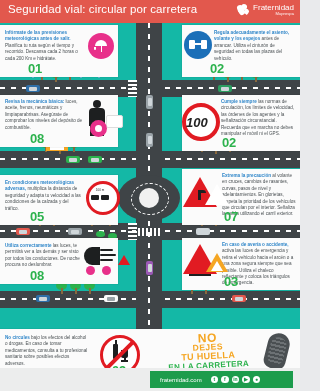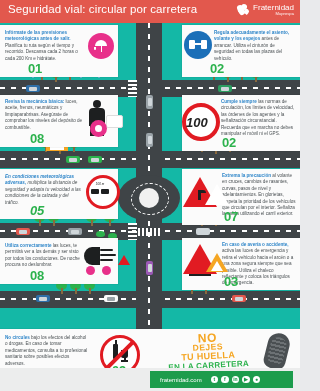--- a/index.html
+++ b/index.html
@@ -71,21 +71,21 @@
   }
 
   
   .cL{left:0;width:118px;}
   .cR{right:0;width:118px;}
 
   .c1{top:2px;height:52px;}
   .c2{top:2px;height:52px;}
   .c3{top:72px;height:52px;}
   .c4{top:72px;height:56px;}
-  .c5{top:146px;height:50px;font-style:italic;}
+  .c5{top:152px;height:50px;}
   .c6{top:146px;height:56px;}
   .c7{top:215px;height:46px;}
   .c8{top:215px;height:52px;}
   .c9{left:0;top:306px;width:148px;height:50px;}
 
   
   .circ{position:absolute;border-radius:50%;}
   .pinkcirc{background:#e8308a;}
   .bluecirc{background:#1b6fb8;}
 

